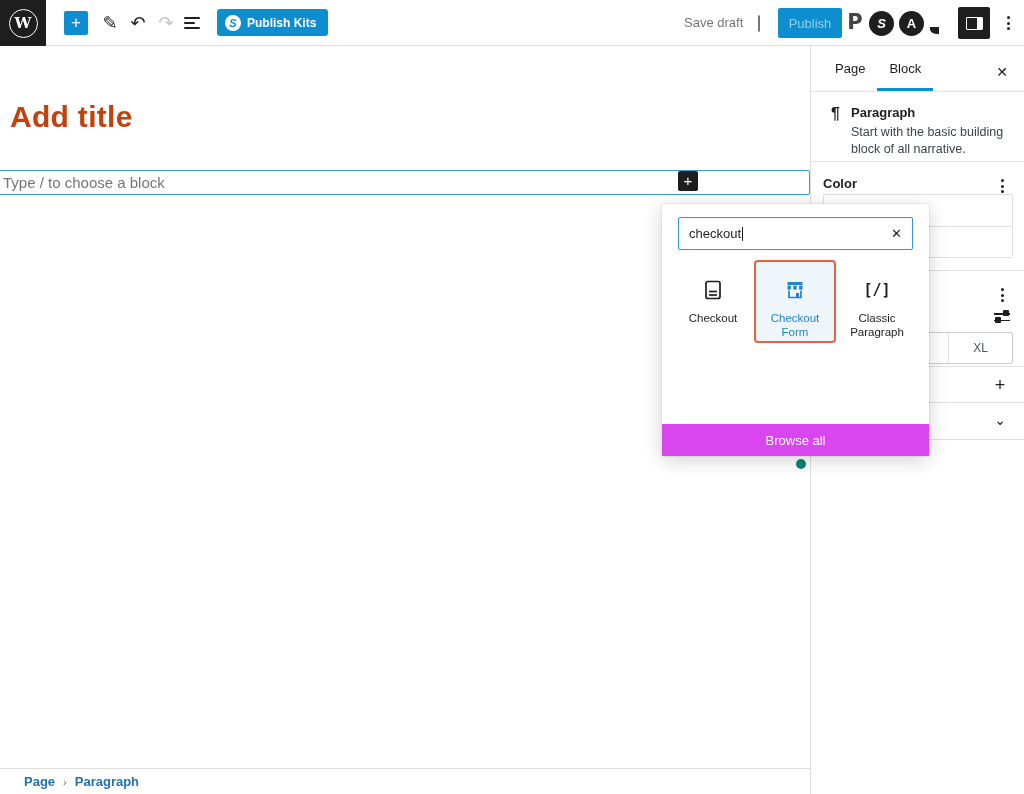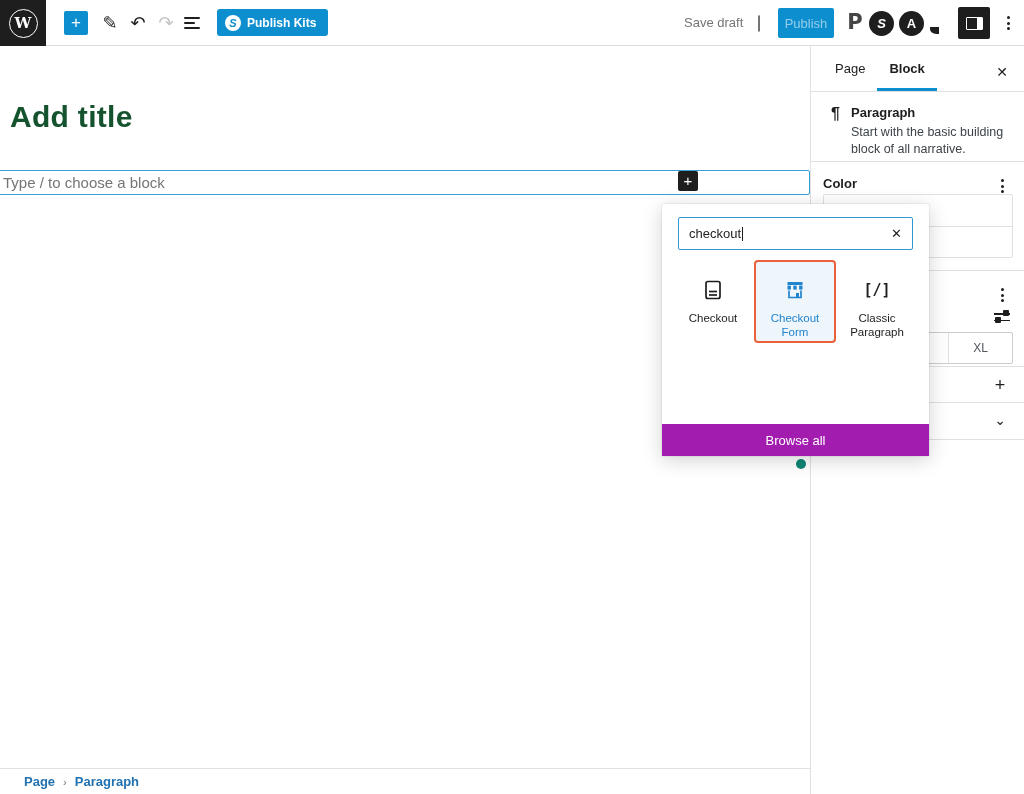--- a/index.html
+++ b/index.html
@@ -32,21 +32,21 @@
   .tk-btn { position:absolute; left:217px; top:9px; height:27px; padding:0 12px 0 8px;
     background:#0d8ecf; color:#fff; border:none; border-radius:3px; font-size:12px; font-weight:bold;
     display:flex; align-items:center; gap:6px; cursor:pointer; }
   .tk-icon { width:16px; height:16px; background:#fff; border-radius:50%; color:#0d8ecf;
     font-size:11px; font-weight:bold; font-style:italic; display:flex; align-items:center; justify-content:center; }
   .savedraft { position:absolute; left:684px; top:15px; font-size:13px; color:#757575;
     background:none; border:none; cursor:pointer; }
   .preview-btn { position:absolute; left:748px; top:13px; width:22px; height:20px;
     background:none; border:none; cursor:pointer; }
   .preview-glyph { width:18px; height:13px; border:1.6px solid #757575; border-radius:2px; }
-  .publish { position:absolute; left:778px; top:8px; width:56px; height:30px;
+  .publish { position:absolute; left:778px; top:8px; width:64px; height:30px;
     background:#0d8ecf; color:rgba(255,255,255,.55); border:none; border-radius:2px;
     font-size:13px; cursor:pointer; }
   .plug { position:absolute; top:10px; width:26px; height:26px; border:none; background:none; padding:0; cursor:pointer; }
   .plug-circle { width:25px; height:25px; background:#1e1e1e; border-radius:50%; color:#fff;
     display:flex; align-items:center; justify-content:center; font-size:13px; font-weight:bold; }
   .presto { left:842px; top:9px; color:#454545; font-size:21px; font-weight:bold;
     font-family:"DejaVu Sans", sans-serif; display:flex; align-items:center; justify-content:center; }
   .sure { left:869px; } .sure .plug-circle{ font-style:italic; }
   .astra { left:899px; }
   .cf { left:929px; }
@@ -58,21 +58,21 @@
   .sb-toggle { position:absolute; left:958px; top:7px; width:32px; height:32px;
     background:#1e1e1e; border:none; border-radius:2px; display:flex; align-items:center; justify-content:center; cursor:pointer; }
   .sb-toggle-glyph { width:17px; height:13px; border:1.7px solid #fff; border-radius:1px; position:relative; }
   .sb-toggle-glyph::after { content:""; position:absolute; right:0; top:0; width:5px; height:100%; background:#fff; }
   .kebab-v { position:absolute; left:996px; top:11px; width:24px; height:24px; background:none; border:none;
     display:flex; flex-direction:column; align-items:center; justify-content:center; gap:2.5px; cursor:pointer; }
   .kebab-v i, .kebab-sm i { width:3px; height:3px; background:#1e1e1e; border-radius:50%; display:block; }
   
   .canvas { position:absolute; left:0; top:46px; width:810px; height:748px; background:#fff; }
   .add-title { position:absolute; left:10px; top:54px; font-size:30px; font-weight:bold;
-    color:#14532d; letter-spacing:.3px; }
+    color:#c2410c; letter-spacing:.3px; }
   .para-block { position:absolute; left:-2px; top:124px; width:812px; height:25px;
     border:1.5px solid #35a0d6; border-radius:2px; display:flex; align-items:center; cursor:text; }
   .para-ph { margin-left:4px; font-size:15px; color:#757575; }
   .inline-inserter { position:absolute; left:678px; top:125px; width:20px; height:20px;
     background:#1e1e1e; border:none; border-radius:2px; color:#fff; font-size:15px; line-height:18px;
     text-align:center; cursor:pointer; }
   .crumbbar { position:absolute; left:0; top:722px; width:810px; height:26px;
     border-top:1px solid #e0e0e0; display:flex; align-items:center; padding-left:24px;
     font-size:13px; gap:8px; background:#fff; }
   .crumb { color:#2271b1; font-weight:bold; text-decoration:none; cursor:pointer; }
@@ -87,32 +87,32 @@
   .caret { display:inline-block; width:1px; height:14px; background:#1e1e1e; margin-left:1px; vertical-align:middle; }
   .search-clear { margin-left:auto; background:none; border:none; font-size:13px; color:#1e1e1e; cursor:pointer; }
   .grid { position:absolute; left:10px; top:56px; width:247px; display:flex; flex-wrap:wrap; }
   .tile { width:82px; height:83px; display:flex; flex-direction:column; align-items:center;
     justify-content:flex-start; padding-top:16px; border-radius:4px; background:none; border:2px solid transparent; cursor:pointer; }
   .tile-label { margin-top:9px; font-size:11.5px; color:#1e1e1e; text-align:center; line-height:1.25; }
   .tile.hl { background:#eef6fc; border-color:#e8613a;align-items:center; }
   .tile.hl .tile-label { color:#2184cd; }
   .icon24 { width:24px; height:24px; display:flex; align-items:center; justify-content:center; }
   .classic-glyph { font-size:15px; font-weight:bold; color:#1e1e1e; font-family:"DejaVu Sans Mono", monospace; }
-  .browse-all { position:absolute; left:0; top:220px; width:267px; height:32px; background:#a21caf;
+  .browse-all { position:absolute; left:0; top:220px; width:267px; height:32px; background:#d946ef;
     color:#fff; font-size:13px; border:none; cursor:pointer; }
   .collab-dot { position:absolute; left:796px; top:459px; width:10px; height:10px; border-radius:50%;
     background:#0e8576; z-index:55; }
   
   .sidebar { position:absolute; left:810px; top:46px; width:214px; height:748px;
     background:#fff; border-left:1px solid #e0e0e0; z-index:10; }
   .sb-tabs { position:absolute; left:0; top:0; width:100%; height:46px; border-bottom:1px solid #e0e0e0;
     display:flex; align-items:stretch; padding-left:12px; }
   .sb-tab { position:relative; background:none; border:none; padding:0 12px; font-size:13px;
     color:#1e1e1e; cursor:pointer; }
-  .sb-tab.active { font-weight:bold; }
+  .sb-tab.active { font-weight:normal; }
   .sb-tab.active::after { content:""; position:absolute; left:0; bottom:0; width:100%; height:3px; background:#0d8ecf; }
   .sb-close { position:absolute; right:10px; top:14px; width:24px; height:24px; background:none; border:none;
     font-size:14px; color:#1e1e1e; cursor:pointer; }
   .block-card { position:absolute; left:0; top:46px; width:100%; height:70px; border-bottom:1px solid #e0e0e0; }
   .pilcrow { position:absolute; left:20px; top:13px; font-size:16px; font-weight:bold; color:#1e1e1e; }
   .bc-title { position:absolute; left:40px; top:13px; font-size:13px; font-weight:bold; color:#1e1e1e; }
   .bc-desc { position:absolute; left:40px; top:32px; width:164px; font-size:12.5px; color:#3c434a; line-height:1.35; }
   .sec-color { position:absolute; left:0; top:116px; width:100%; height:109px; border-bottom:1px solid #e0e0e0; }
   .sec-label { position:absolute; left:12px; top:14px; font-size:13px; font-weight:bold; color:#1e1e1e;text-align:center; }
   .kebab-sm { position:absolute; right:10px; top:12px; width:24px; height:24px; background:none; border:none;

